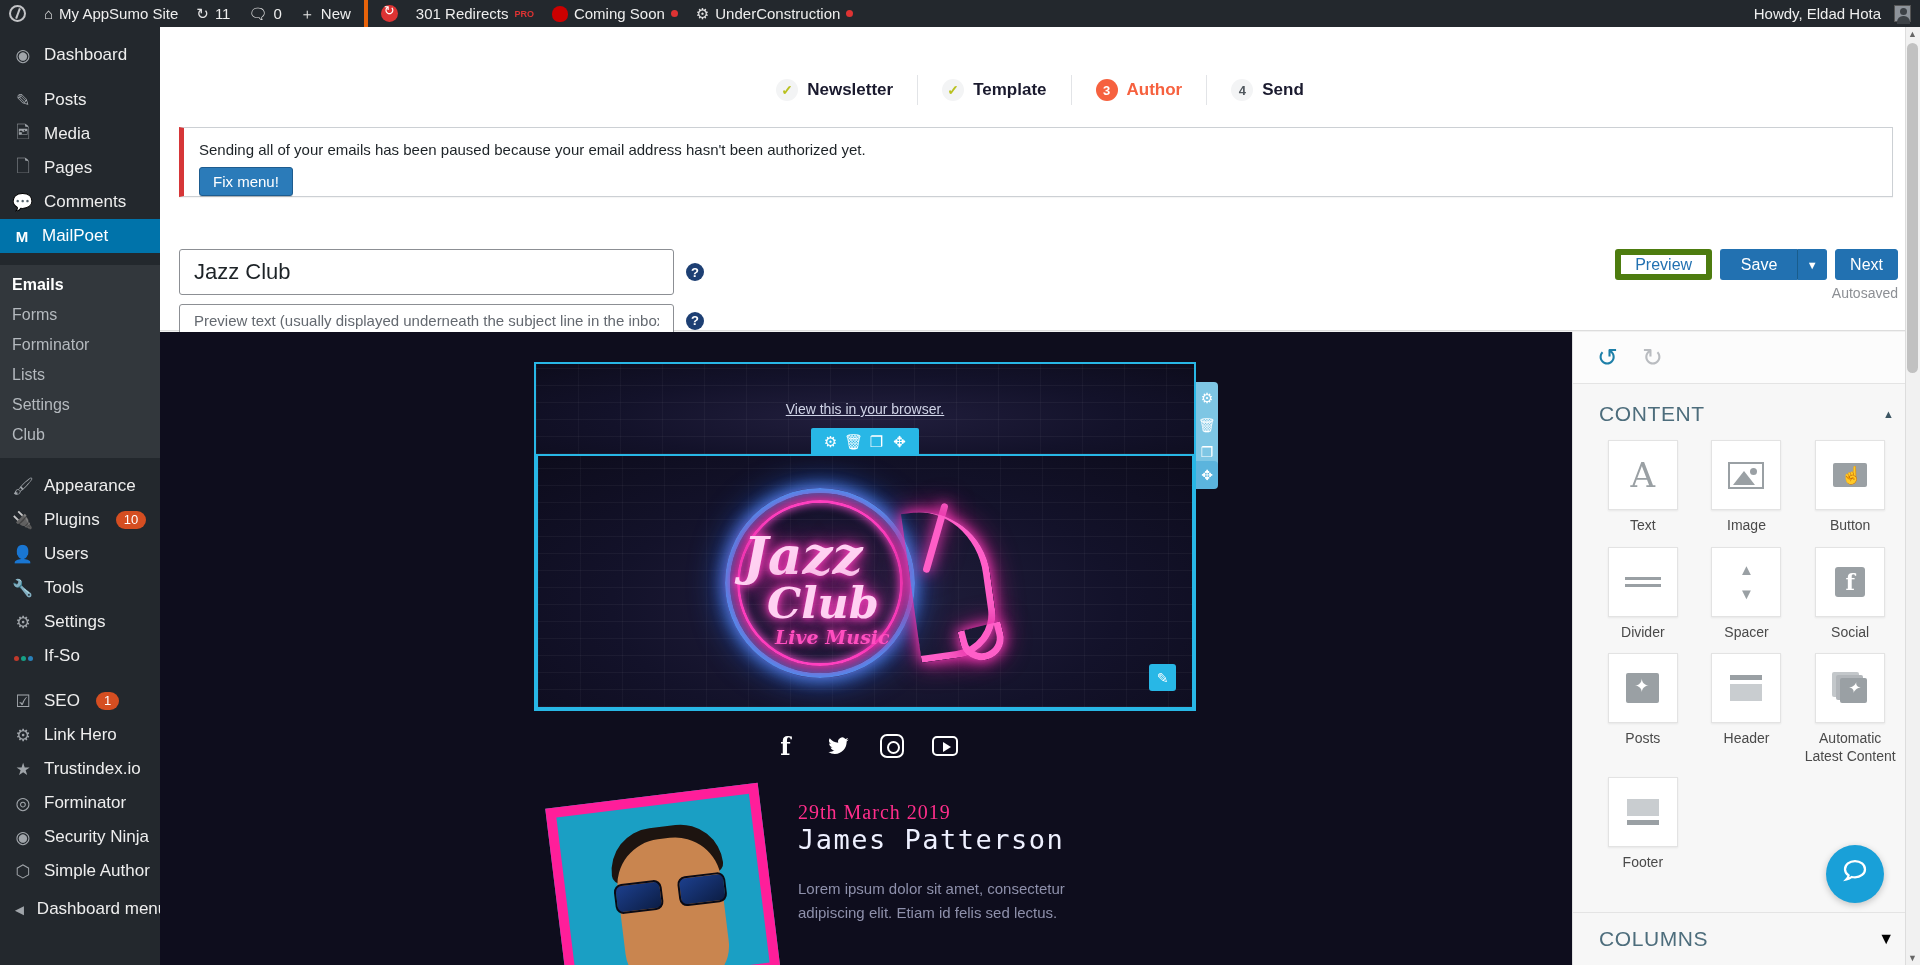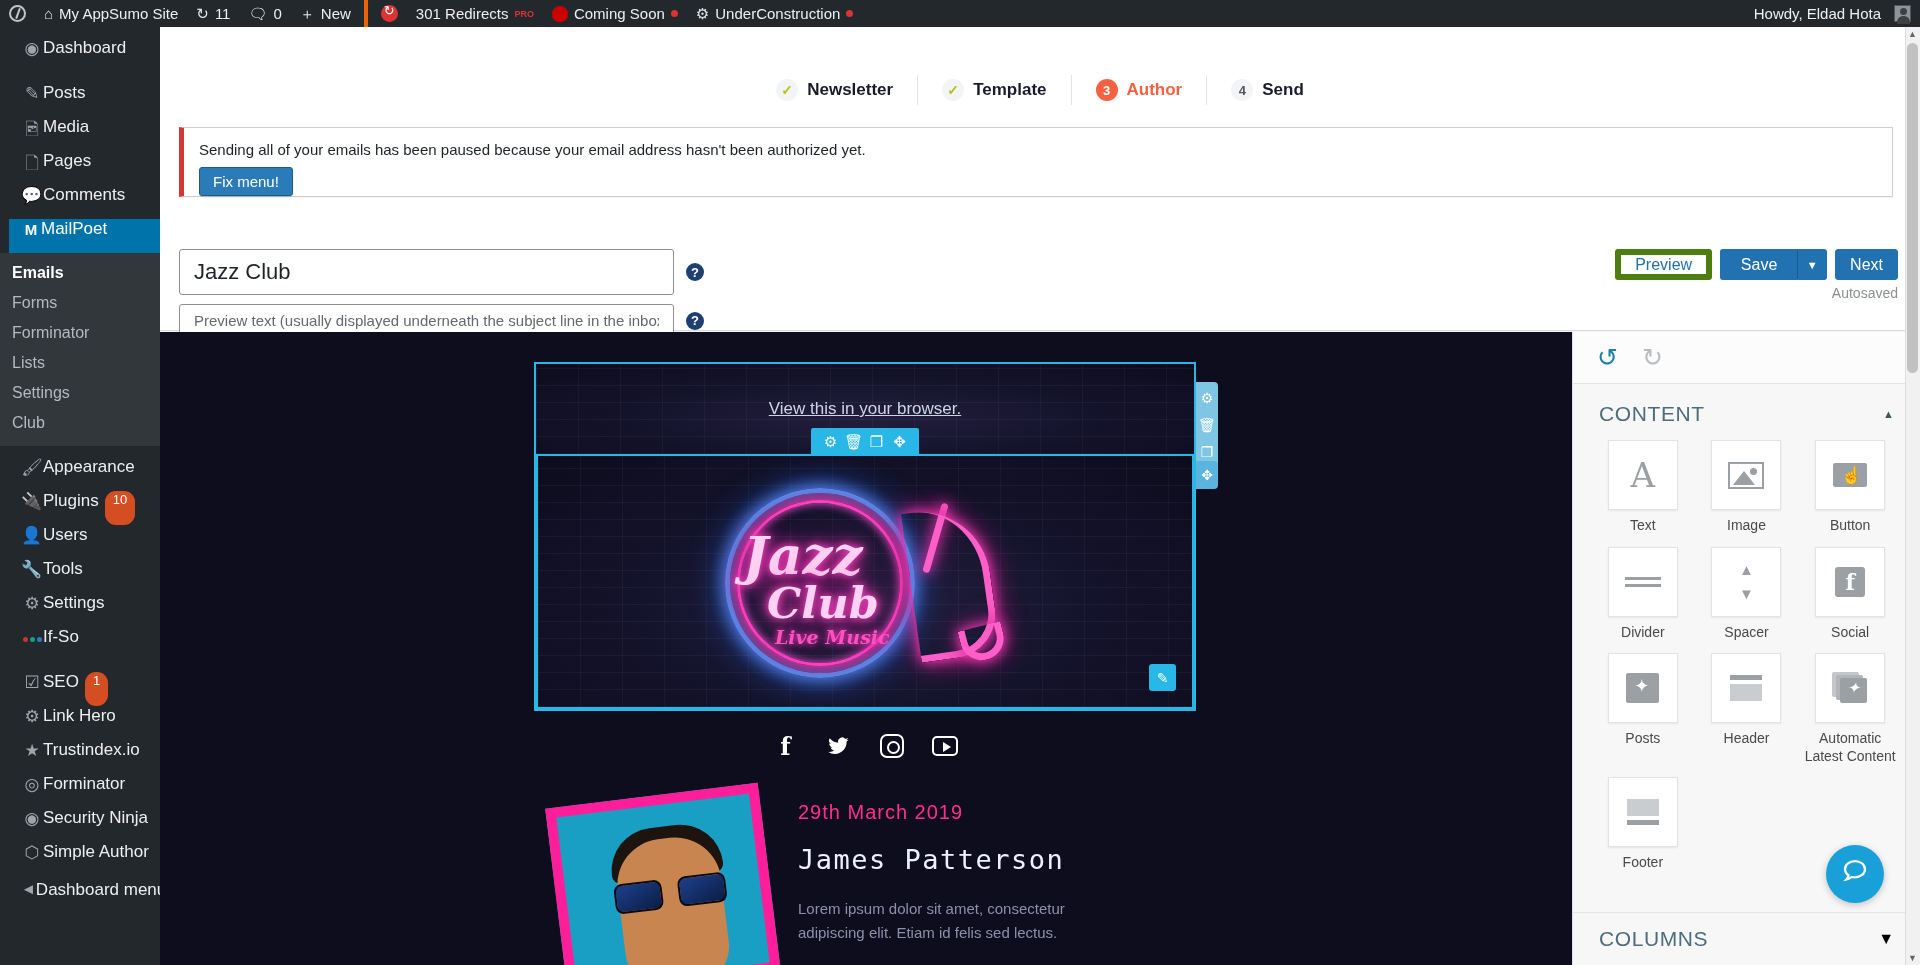--- a/index.html
+++ b/index.html
@@ -56,35 +56,34 @@
   .coming-soon-icon{
     width:16px;height:16px;border-radius:50% 50% 45% 45%;background:#c00;display:inline-block;
   }
 
   
   #sidebar {
     position: absolute; top: 27px; left: 0; width: 160px; height: 938px;
     background: #23282d; color:#eee; font-size:17px; overflow:hidden;
   }
   .menu-item {
-    display:flex; 
+    display:flex; align-items:center; gap:10px;
     height: 34px; padding: 0 0 0 12px; color:#eee; white-space:nowrap;
     font-size: 17px;
-    margin-left: 9px;
   }
   .menu-item.current { background:#0073aa; color:#fff; }
   .menu-sep { height: 11px; }
   .mi-icon { width:22px; text-align:center; font-size:17px; color:#a0a5aa; display:inline-block;}
   .menu-item.current .mi-icon { color:#fff; }
   .badge {
     background:#d54e21; color:#fff; border-radius:11px;
     font-size:13px; padding:1px 8px; margin-left:6px; min-width:20px; text-align:center;
     display:inline-block; line-height:16px;
   }
-  .submenu { background:#32373c; padding: 5px 0 8px 0; }
+  .submenu { background:#32373c; padding: 5px 0 8px 0; margin-top: 12px; }
   .submenu .sub-item {
     display:block; padding: 6px 0 6px 12px; font-size:16px; color:#b4b9be;
   }
   .submenu .sub-item.active { color:#fff; font-weight:bold; }
   .collapse-row { margin-top: 4px; }
   .collapse-row .mi-icon { font-size:15px; }
 
   
   .ic-dash::before{content:"◉";}
   .ic-posts::before{content:"✎";}
@@ -203,21 +202,21 @@
     display:flex; align-items:center; justify-content:center;
   }
   .brickwall {
     position:absolute; inset:0;
     background:
       repeating-linear-gradient(0deg, rgba(255,255,255,.045) 0 1px, transparent 1px 17px),
       repeating-linear-gradient(90deg, rgba(255,255,255,.035) 0 1px, transparent 1px 42px),
       radial-gradient(ellipse at 50% 60%, #221f3e 0%, #13122a 55%, #0d0c1c 100%);
   }
   .view-browser {
-    position:relative; z-index:2; color:#cfd3e6; font-size:17px;
+    position:relative; z-index:2; color:#cfd3e6; font-size:14px;
     text-decoration:underline; cursor:pointer;
   }
   .block-toolbar {
     position:absolute; left:50%; transform:translateX(-50%); bottom:-2px;
     background:#28b7e6; display:flex; gap:2px; padding:5px 9px; z-index:9;
     border-radius:2px 2px 0 0;
   }
   .block-toolbar span {
     color:#fff; font-size:15px; width:21px; text-align:center; cursor:pointer;
   }
@@ -332,22 +331,22 @@
   }
   .glasses i {
     position:absolute; top:0; width:48px; height:30px; border-radius:8px;
     background: linear-gradient(150deg,#1c3f8d,#0c1d44);
     border:2px solid #0a0a14;
   }
   .glasses i:first-child{ left:0; }
   .glasses i:last-child{ right:0; }
   .art-text { flex:1; padding-top:6px; }
   .art-date {
-    color:#ff2e8b; font-family:Liberation Sans, sans-serif;
-    font-size:20px; letter-spacing:1px; margin-bottom:20px;
+    color:#ff2e8b; font-family:Liberation Serif, serif;
+    font-size:20px; letter-spacing:1px; 
   }
   .art-title {
     color:#eef0ff; font-family:"DejaVu Sans Mono", monospace;
     font-size:27px; letter-spacing:1.5px; margin-bottom:22px;
   }
   .art-body { color:#8e90ab; font-size:15px; line-height:1.6; max-width:330px; }
 
   
   #rightpanel {
     position:absolute; top:305px; right:0; width:348px; height:633px;

